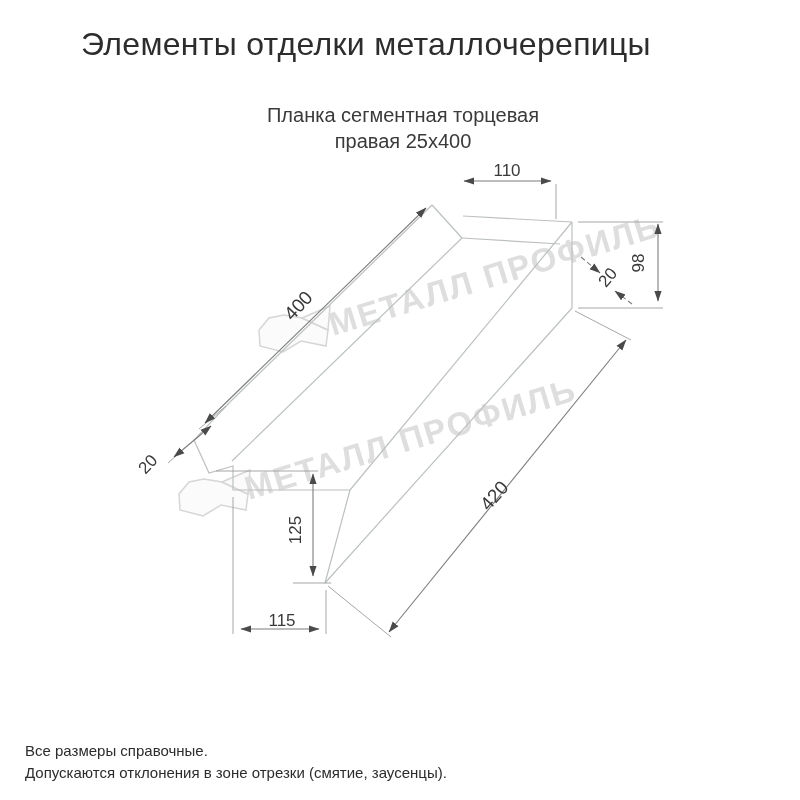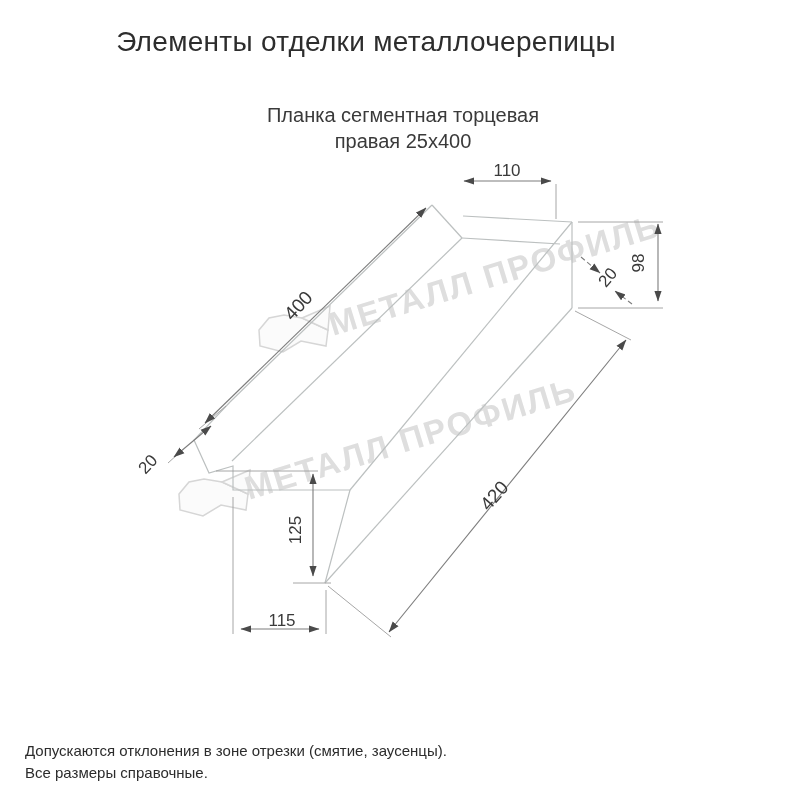--- a/index.html
+++ b/index.html
@@ -6,21 +6,21 @@
   .page{
     position:relative;
     width:800px;height:800px;
     background:#ffffff;
     font-family:"Liberation Sans",sans-serif;
     overflow:hidden;
   }
   .page-title{
     position:absolute;top:26px;left:0;width:732px;
     text-align:center;
-    font-size:28px;
+    font-size:32px;
     color:#2d2d2d;
     letter-spacing:0.3px;
   }
   .drawing-subtitle{
     position:absolute;top:102px;left:0;width:806px;
     text-align:center;
     font-size:20px;line-height:26px;
     color:#3a3a3a;
   }
   .footer-notes{
@@ -112,17 +112,17 @@
       <text class="dim-text" x="644" y="263" text-anchor="middle" transform="rotate(-90 644 263)">98</text>
       <text class="dim-text" x="612" y="281" text-anchor="middle" transform="rotate(-50 612 281)">20</text>
       <text class="dim-text" x="152" y="468" text-anchor="middle" transform="rotate(-47 152 468)">20</text>
       <text class="dim-text" x="301" y="530" text-anchor="middle" transform="rotate(-90 301 530)">125</text>
       <text class="dim-text-lg" x="499" y="500" text-anchor="middle" transform="rotate(-48 499 500)">420</text>
       <text class="dim-text" x="282" y="626" text-anchor="middle">115</text>
     </g>
   </svg>
 
   <div class="footer-notes">
+    <div>Все размеры справочные.</div>
     <div>Допускаются отклонения в зоне отрезки (смятие, заусенцы).</div>
-    <div>Все размеры справочные.</div>
   </div>
 
 </div>
 
 </body></html>

